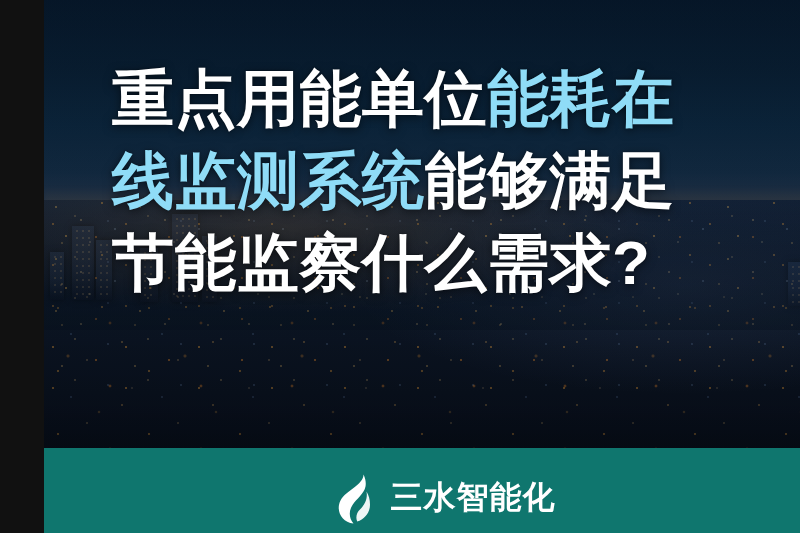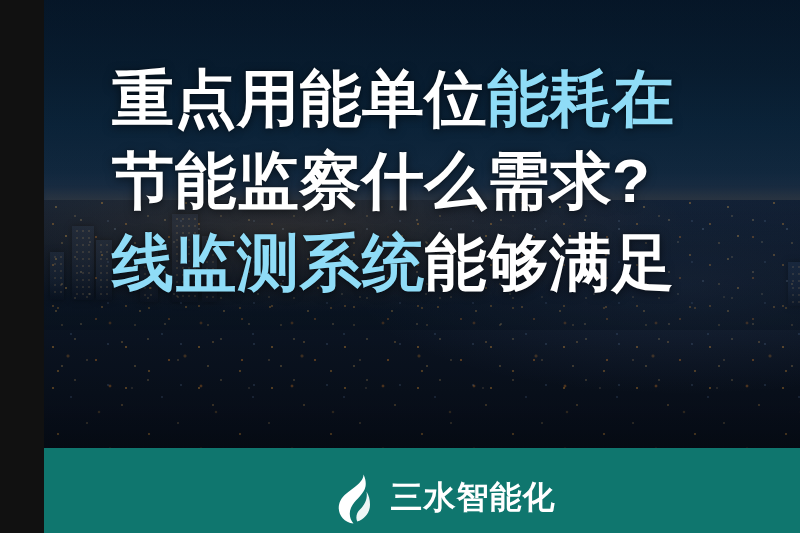--- a/index.html
+++ b/index.html
@@ -255,24 +255,24 @@
 
     <div class="haze"></div>
     <div class="scrim"></div>
   </div>
 
   <div class="headline">
     <div class="headline-line">
       <span class="seg-white">重点用能单位</span><span class="seg-accent">能耗在</span>
     </div>
     <div class="headline-line">
+      <span class="seg-accent">线监测系统</span><span class="seg-white">能够满足</span>
+    </div>
+    <div class="headline-line">
       <span class="seg-white">节能监察什么需求?</span>
-    </div>
-    <div class="headline-line">
-      <span class="seg-accent">线监测系统</span><span class="seg-white">能够满足</span>
     </div>
   </div>
 
   <div class="brandbar">
     <div class="brand">
       <svg class="brand-mark" viewBox="0 0 44 52" aria-hidden="true">
         <path d="M30.5 1.5 C30.5 12 12.5 17.5 7.5 27.5 C2.5 37.5 8.5 49.5 20.5 50.5 C16 45.5 15.5 38 19.5 32 C24 25.2 31 21 32.5 13.5 C33.2 9.6 32.4 5.2 30.5 1.5 Z" fill="#ffffff"></path>
         <path d="M33.5 18.5 C34.8 24.8 32.2 31.6 27.2 36.2 C23.6 39.5 22.4 44.2 24.2 48.6 C31.8 46.2 37 39.4 37 31.8 C37 26.8 35.8 22.1 33.5 18.5 Z" fill="#ffffff" opacity="0.93"></path>
       </svg>
       <div class="brand-text">

